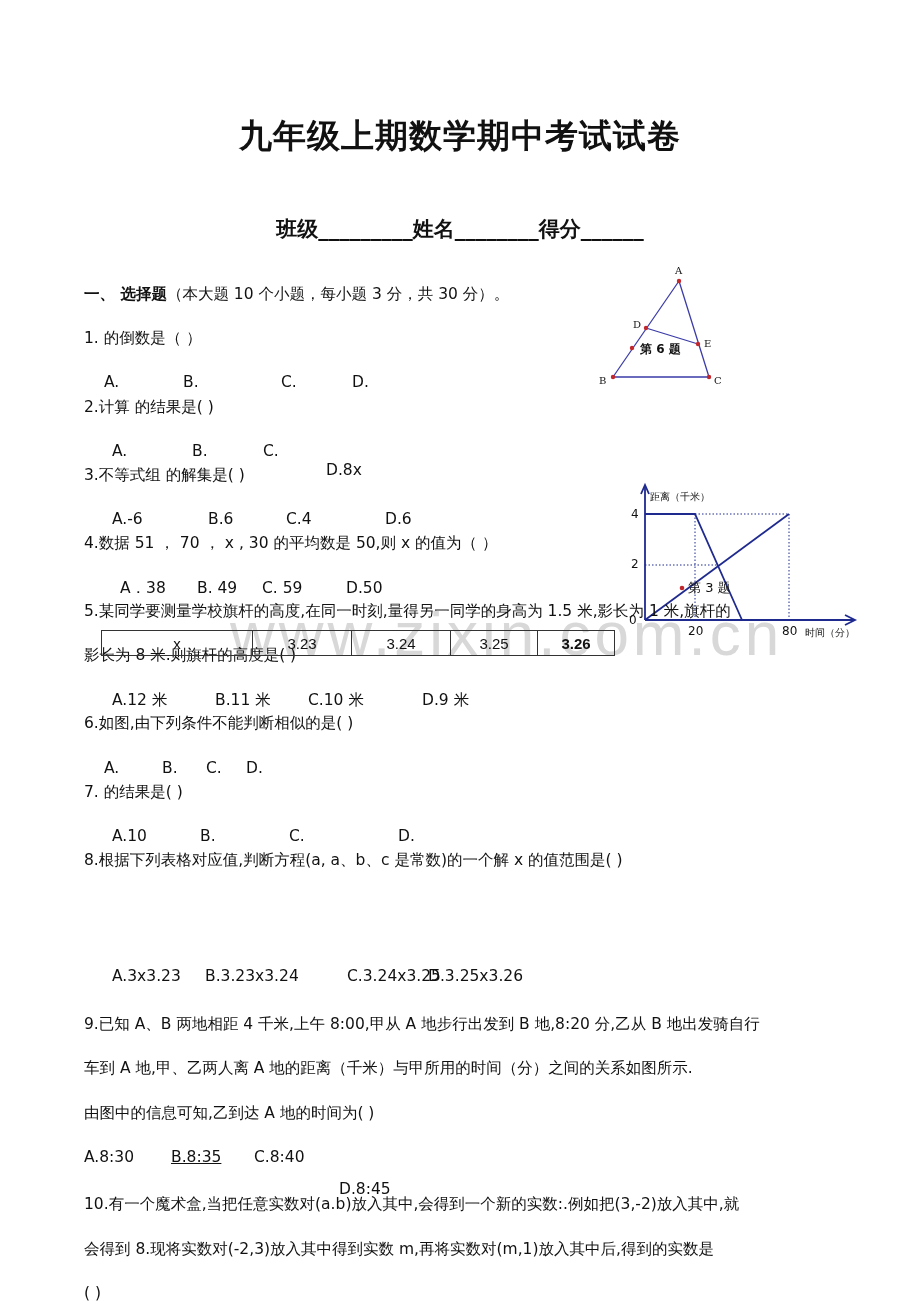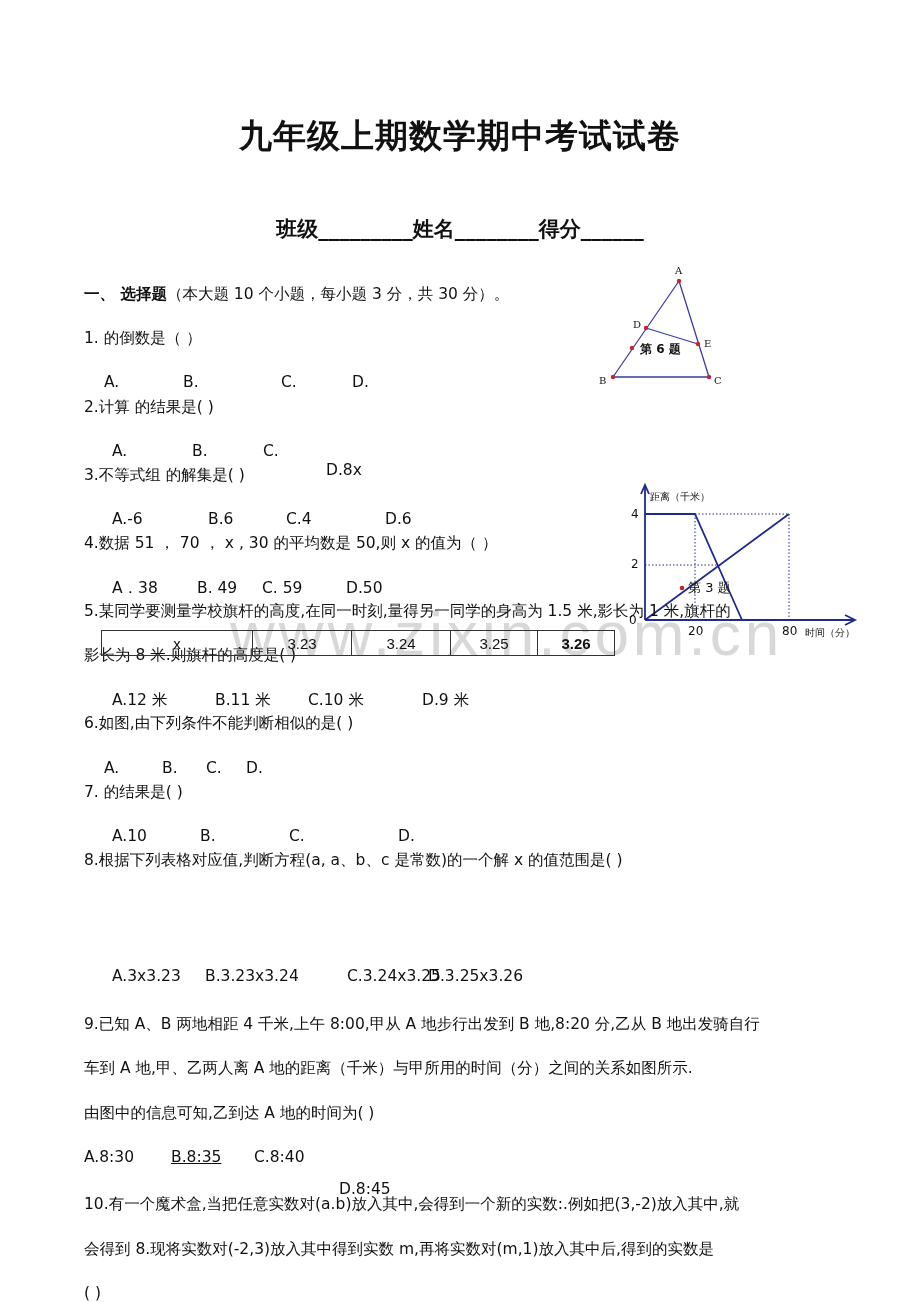--- a/index.html
+++ b/index.html
@@ -48,21 +48,21 @@
 <div class="abs line z" style="left:84px; top:332px;">3.不等式组    的解集是(                )</div>
 <div class="abs line z" style="left:112px; top:356px;">
   <span class="abs" style="left:0;">A.-6</span>
   <span class="abs" style="left:96px;">B.6</span>
   <span class="abs" style="left:174px;">C.4</span>
   <span class="abs" style="left:273px;">D.6</span>
 </div>
 
 <div class="abs line z" style="left:84px; top:380px;">4.数据 51 ， 70 ， x , 30  的平均数是 50,则 x 的值为（              ）</div>
 <div class="abs line z" style="left:112px; top:405px;">
-  <span class="abs" style="left:0;">A．38</span>
+  <span class="abs" style="left:8px;">A．38</span>
   <span class="abs" style="left:85px;">B. 49</span>
   <span class="abs" style="left:150px;">C. 59</span>
   <span class="abs" style="left:234px;">D.50</span>
 </div>
 
 <div class="abs line z" style="left:84px; top:428px;">5.某同学要测量学校旗杆的高度,在同一时刻,量得另一同学的身高为 1.5 米,影长为 1 米,旗杆的</div>
 <div class="abs line z" style="left:84px; top:452px;">影长为 8 米.则旗杆的高度是(              )</div>
 <div class="abs line z" style="left:112px; top:477px;">
   <span class="abs" style="left:0;">A.12 米</span>
   <span class="abs" style="left:103px;">B.11 米</span>

